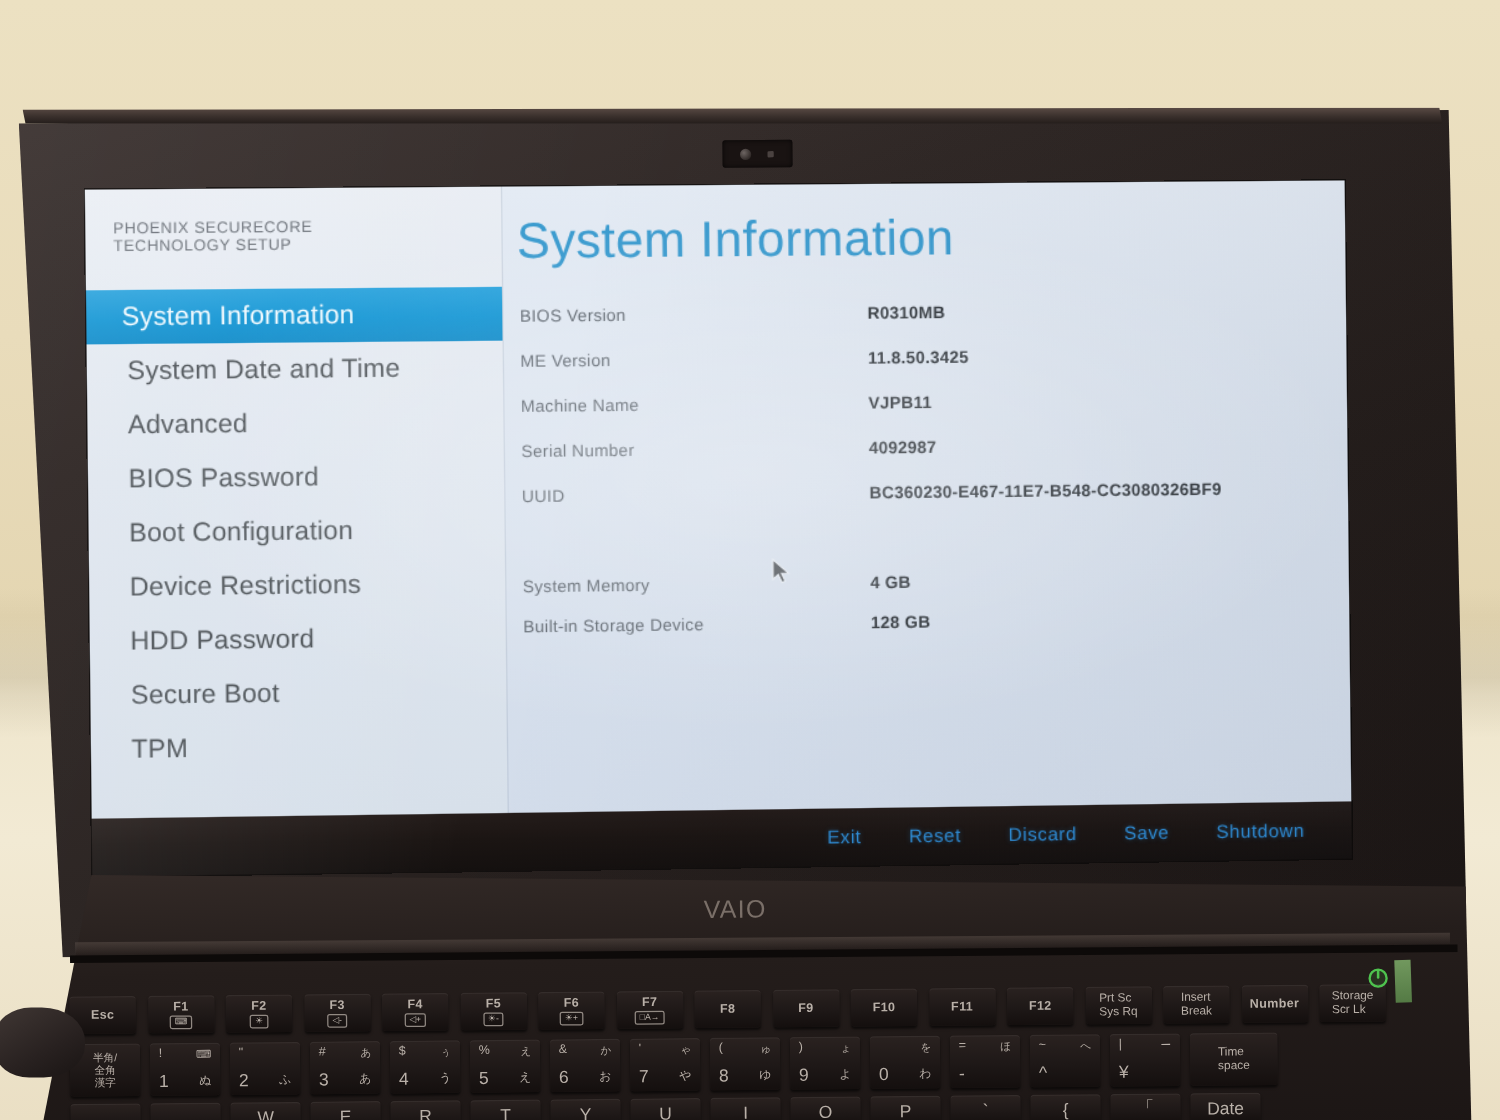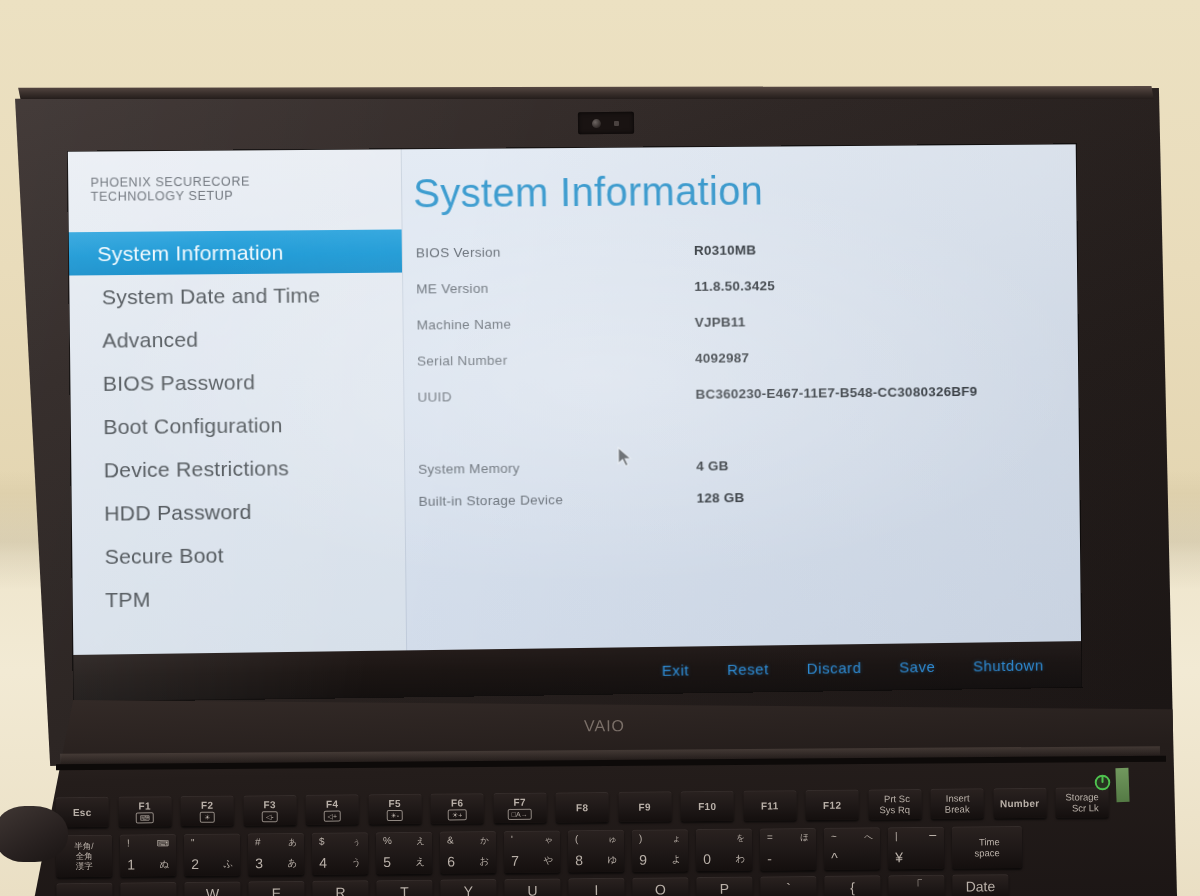--- a/index.html
+++ b/index.html
@@ -211,25 +211,24 @@
     left: 34px; top: 700px;
     width: 1150px; height: 200px;
     background: linear-gradient(178deg,#332a27 0%, #241d1b 35%, #1c1615 100%);
     clip-path: polygon(3.4% 0%, 99.0% 4.6%, 99.4% 100%, 0% 100%);
   }
   .vaio-logo {
     position: absolute;
     left: 563px; top: 717px;
     width: 84px; height: 26px;
     color: #7a6f68;
-    font-size: 16px;
+    font-size: 20px;
     letter-spacing: 1px;
     z-index: 3;
     transform: rotate(-0.5deg);
-    margin-left: 21px;
   }
   .hinge {
     position: absolute;
     left: 60px; top: 750px;
     width: 1100px; height: 10px;
     background: linear-gradient(180deg, rgba(90,78,72,0.55) 0%, rgba(30,24,22,0.0) 100%);
     transform: rotate(-0.4deg);
     z-index: 2;
   }
   .deck-gap {
@@ -276,21 +275,21 @@
     border: 1px solid rgba(185,176,168,0.75);
     border-radius: 2px;
     padding: 0 3px;
     line-height: 9px;
   }
   .kn-top { position: absolute; top: 3px; left: 7px; font-size: 10px; }
   .kn-topr { position: absolute; top: 4px; right: 7px; font-size: 8.5px; }
   .kn-bot { position: absolute; bottom: 4px; left: 7px; font-size: 14px; }
   .kn-botr { position: absolute; bottom: 5px; right: 7px; font-size: 9.5px; }
   .kn-multi { font-size: 8.5px; line-height: 10px; text-align: center; }
-  .kn-two { font-size: 9.5px; line-height: 11px; text-align: right; }
+  .kn-two { font-size: 9.5px; line-height: 11px; text-align: left; }
 
   
   .power-led {
     position: absolute;
     left: 1094px; top: 774px;
     width: 17px; height: 17px;
     z-index: 6;
   }
   .side-strip {
     position: absolute;

